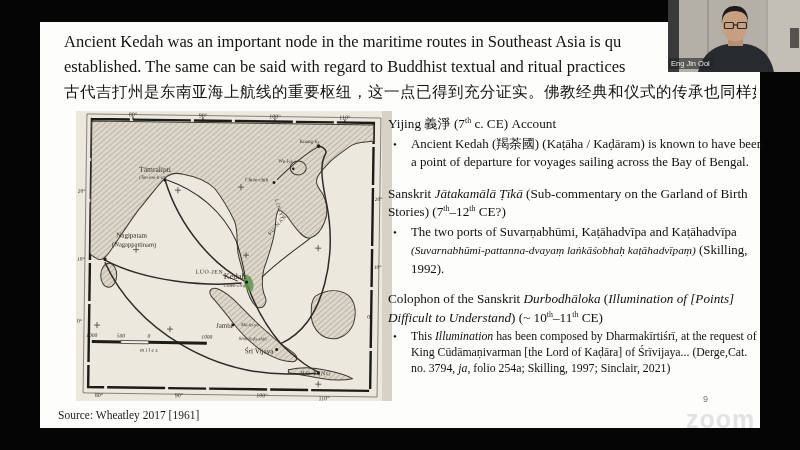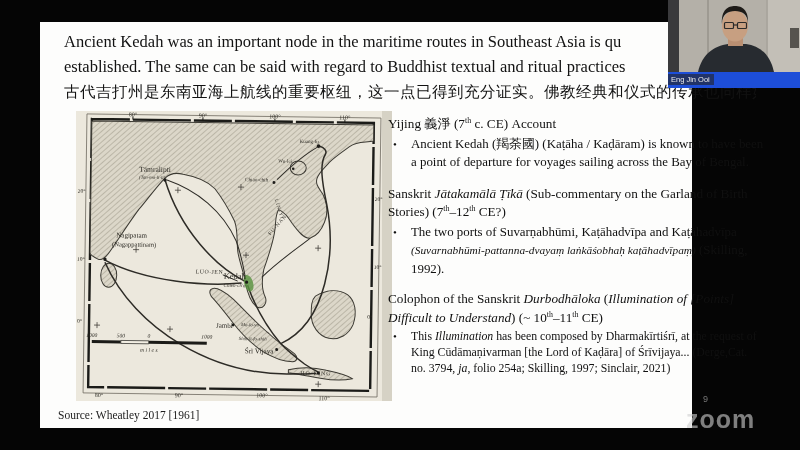--- a/index.html
+++ b/index.html
@@ -1,35 +1,35 @@
 <!DOCTYPE html>
 <html><head>
 <meta charset="utf-8">
 <style>
   html,body{margin:0;padding:0;width:800px;height:450px;background:#050505;overflow:hidden;
     font-family:"Liberation Serif","DejaVu Serif",serif;}
   .stage{position:absolute;left:0;top:0;width:800px;height:450px;background:#050505;}
-  .slide{position:absolute;left:40px;top:22px;width:652px;height:406px;background:#fdfdfc;}
+  .slide{position:absolute;left:40px;top:22px;width:720px;height:406px;background:#fdfdfc;}
   .title-block{position:absolute;left:24px;top:7px;width:692px;color:#121212;}
   .title-line{font-size:16.5px;line-height:25px;white-space:nowrap;overflow:hidden;}
   .title-line.cn{font-size:15.5px;letter-spacing:.5px;}
   .map-wrap{position:absolute;left:20px;top:89px;width:316px;height:290px;padding-left:16px;}
   .source-line{position:absolute;left:18px;top:387px;font-size:11.5px;color:#1c1c1c;}
   .page-num{position:absolute;left:663px;top:372px;font-size:9px;color:#777;
     font-family:"Liberation Sans",sans-serif;}
   .col{position:absolute;left:348px;top:93px;width:376px;color:#101010;}
   .sec{margin-bottom:13px;}
   .sec-h{font-size:13.2px;line-height:18.5px;}
   .bullet{display:flex;font-size:12.9px;line-height:18.5px;margin-top:1px;}
   .bullet .dot{width:9px;margin:0 9px 0 5px;flex:none;font-size:11px;}
   .sec3 .bullet{font-size:11.8px;line-height:16px;}
   .i{font-style:italic;}
   .sm{font-size:.88em;}
   sup{font-size:.6em;line-height:0;}
-  .cam{position:absolute;left:668px;top:0;width:132px;height:88px;background:#1d4ed8;overflow:hidden;}
+  .cam{position:absolute;left:668px;top:0;width:132px;height:72px;background:#1d4ed8;overflow:hidden;}
   .cam-name{position:absolute;left:0;bottom:3px;background:rgba(35,35,35,.62);color:#ececec;
     font-family:"Liberation Sans",sans-serif;font-size:7.5px;padding:1px 4px 1px 3px;}
   .watermark{position:absolute;left:686px;top:397px;font-family:"Liberation Sans",sans-serif;
     font-weight:bold;font-size:25px;letter-spacing:1px;color:rgba(208,208,208,.6);z-index:40;margin-top:8px;}
   svg text{font-family:"Liberation Serif","DejaVu Serif",serif;fill:#2b2923;}
 </style>
 </head>
 <body>
 
 <div class="stage">

